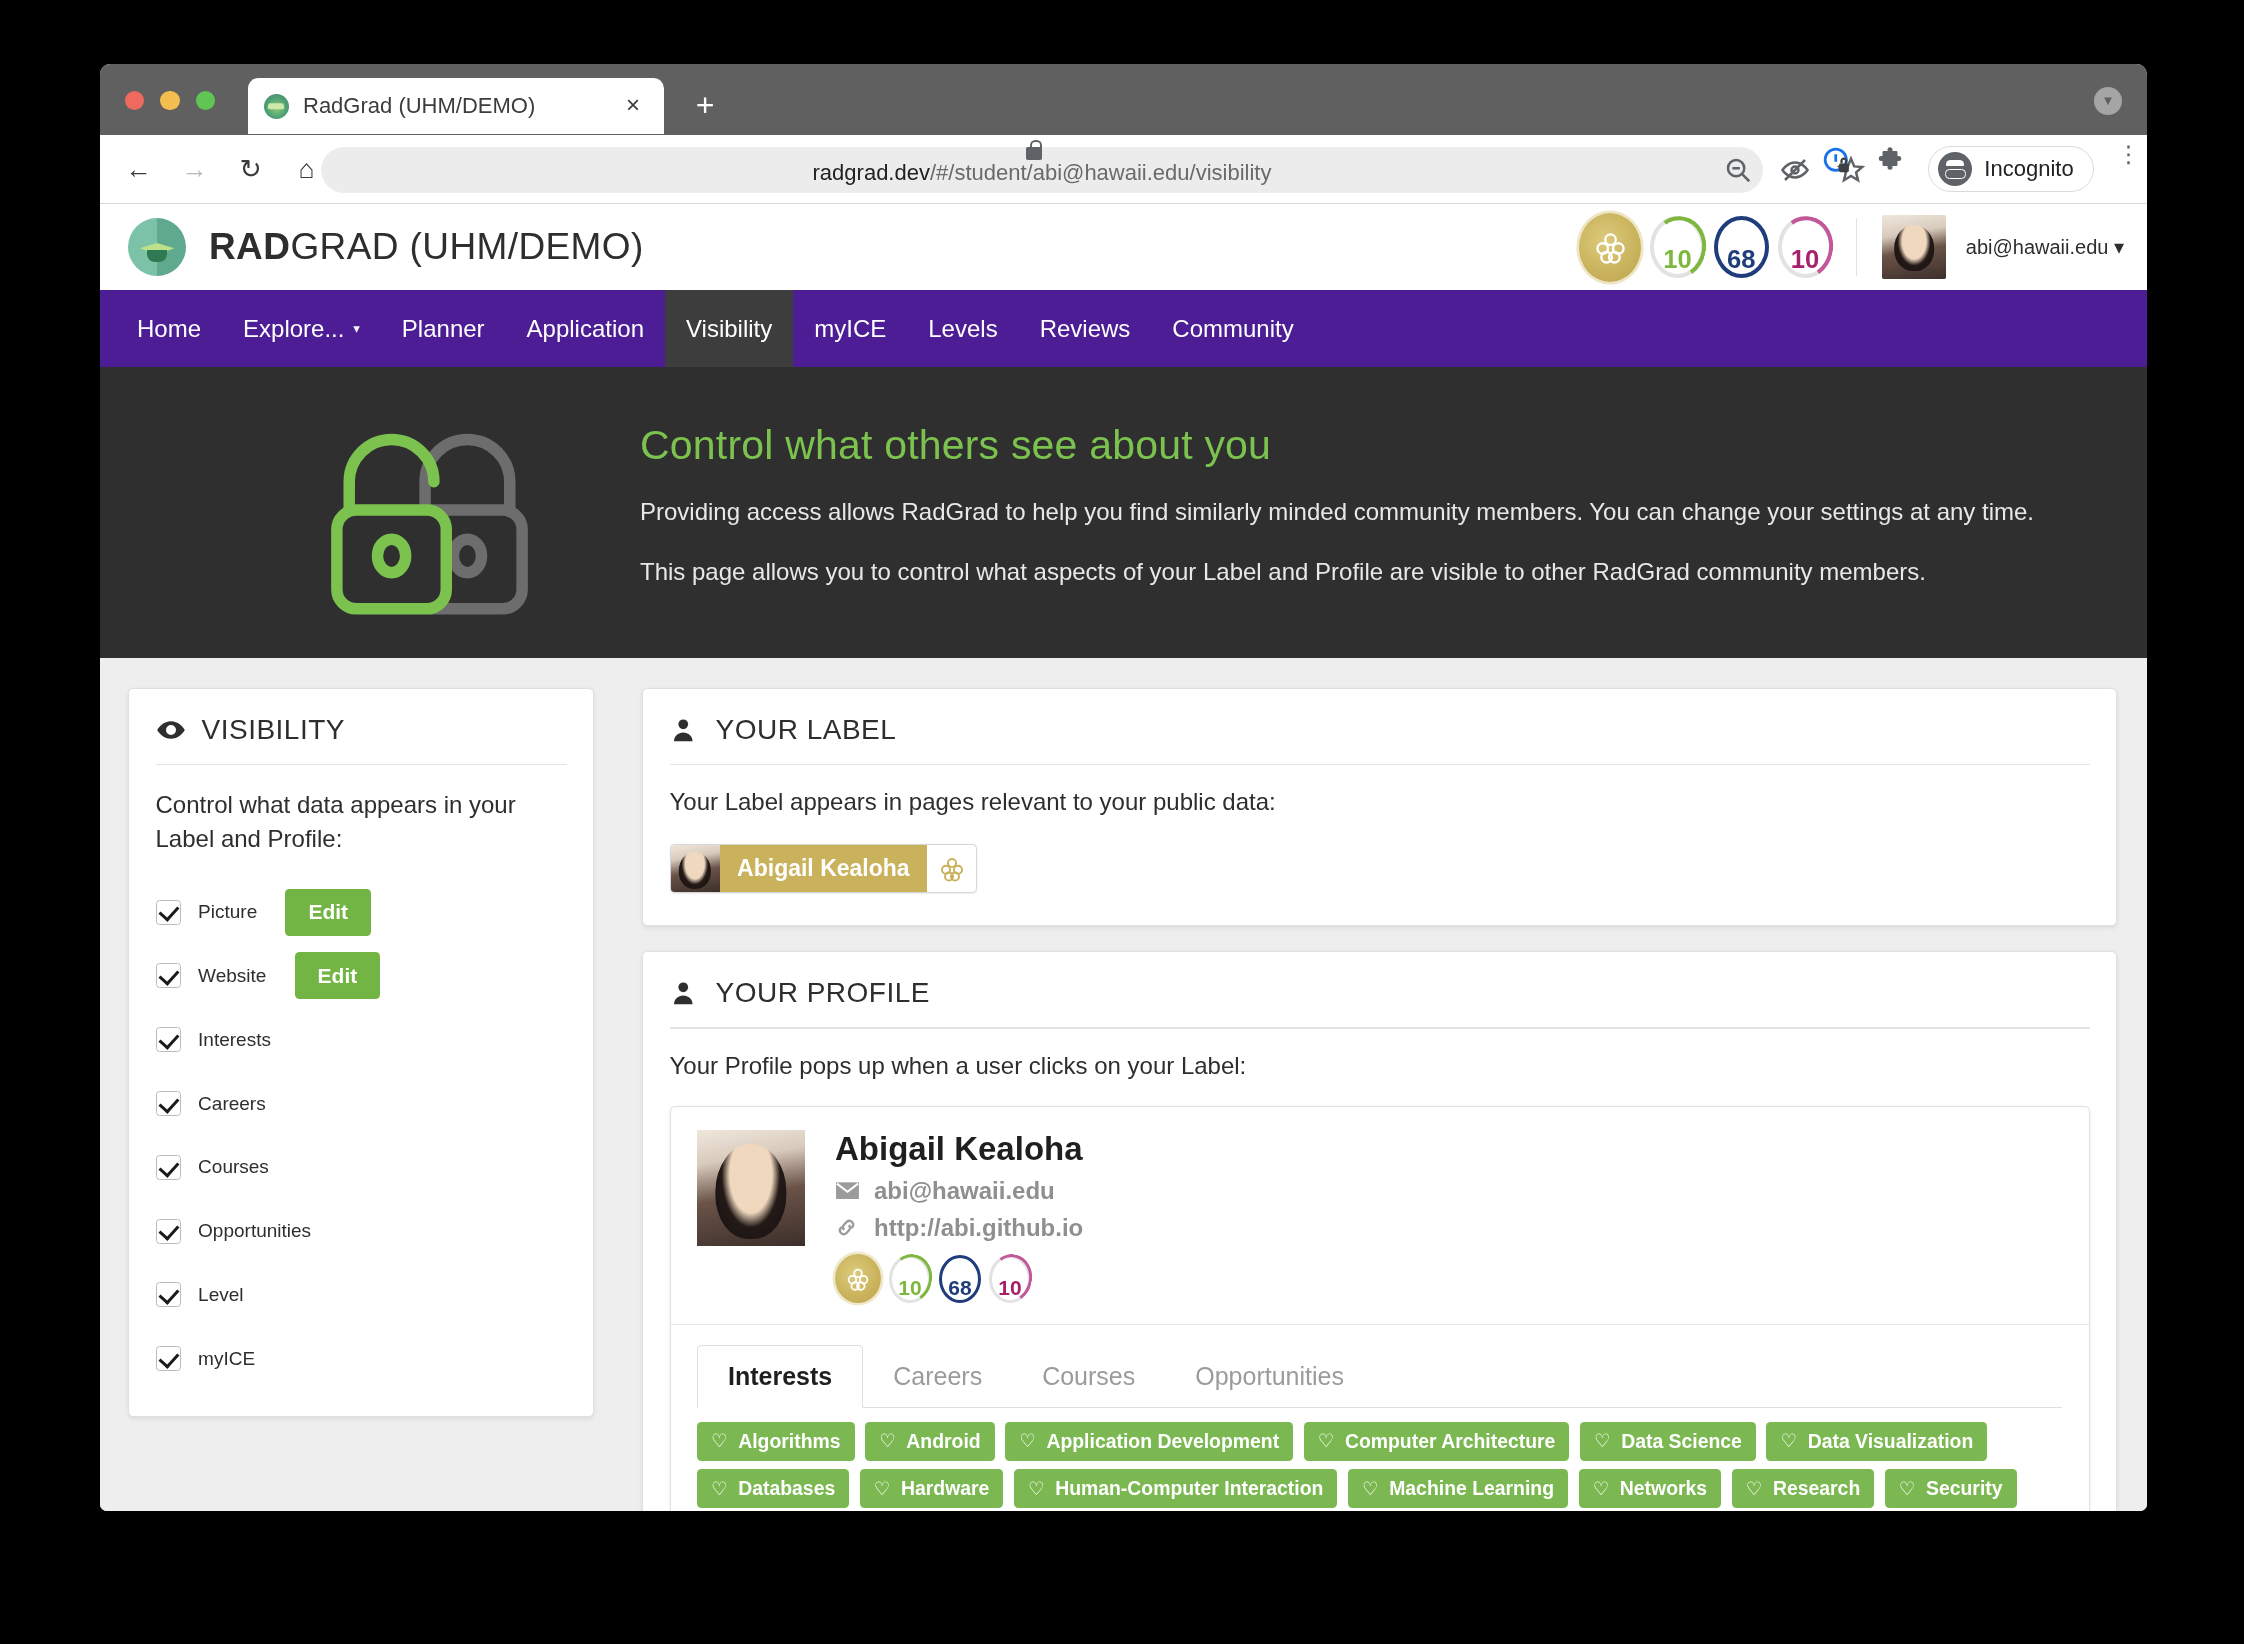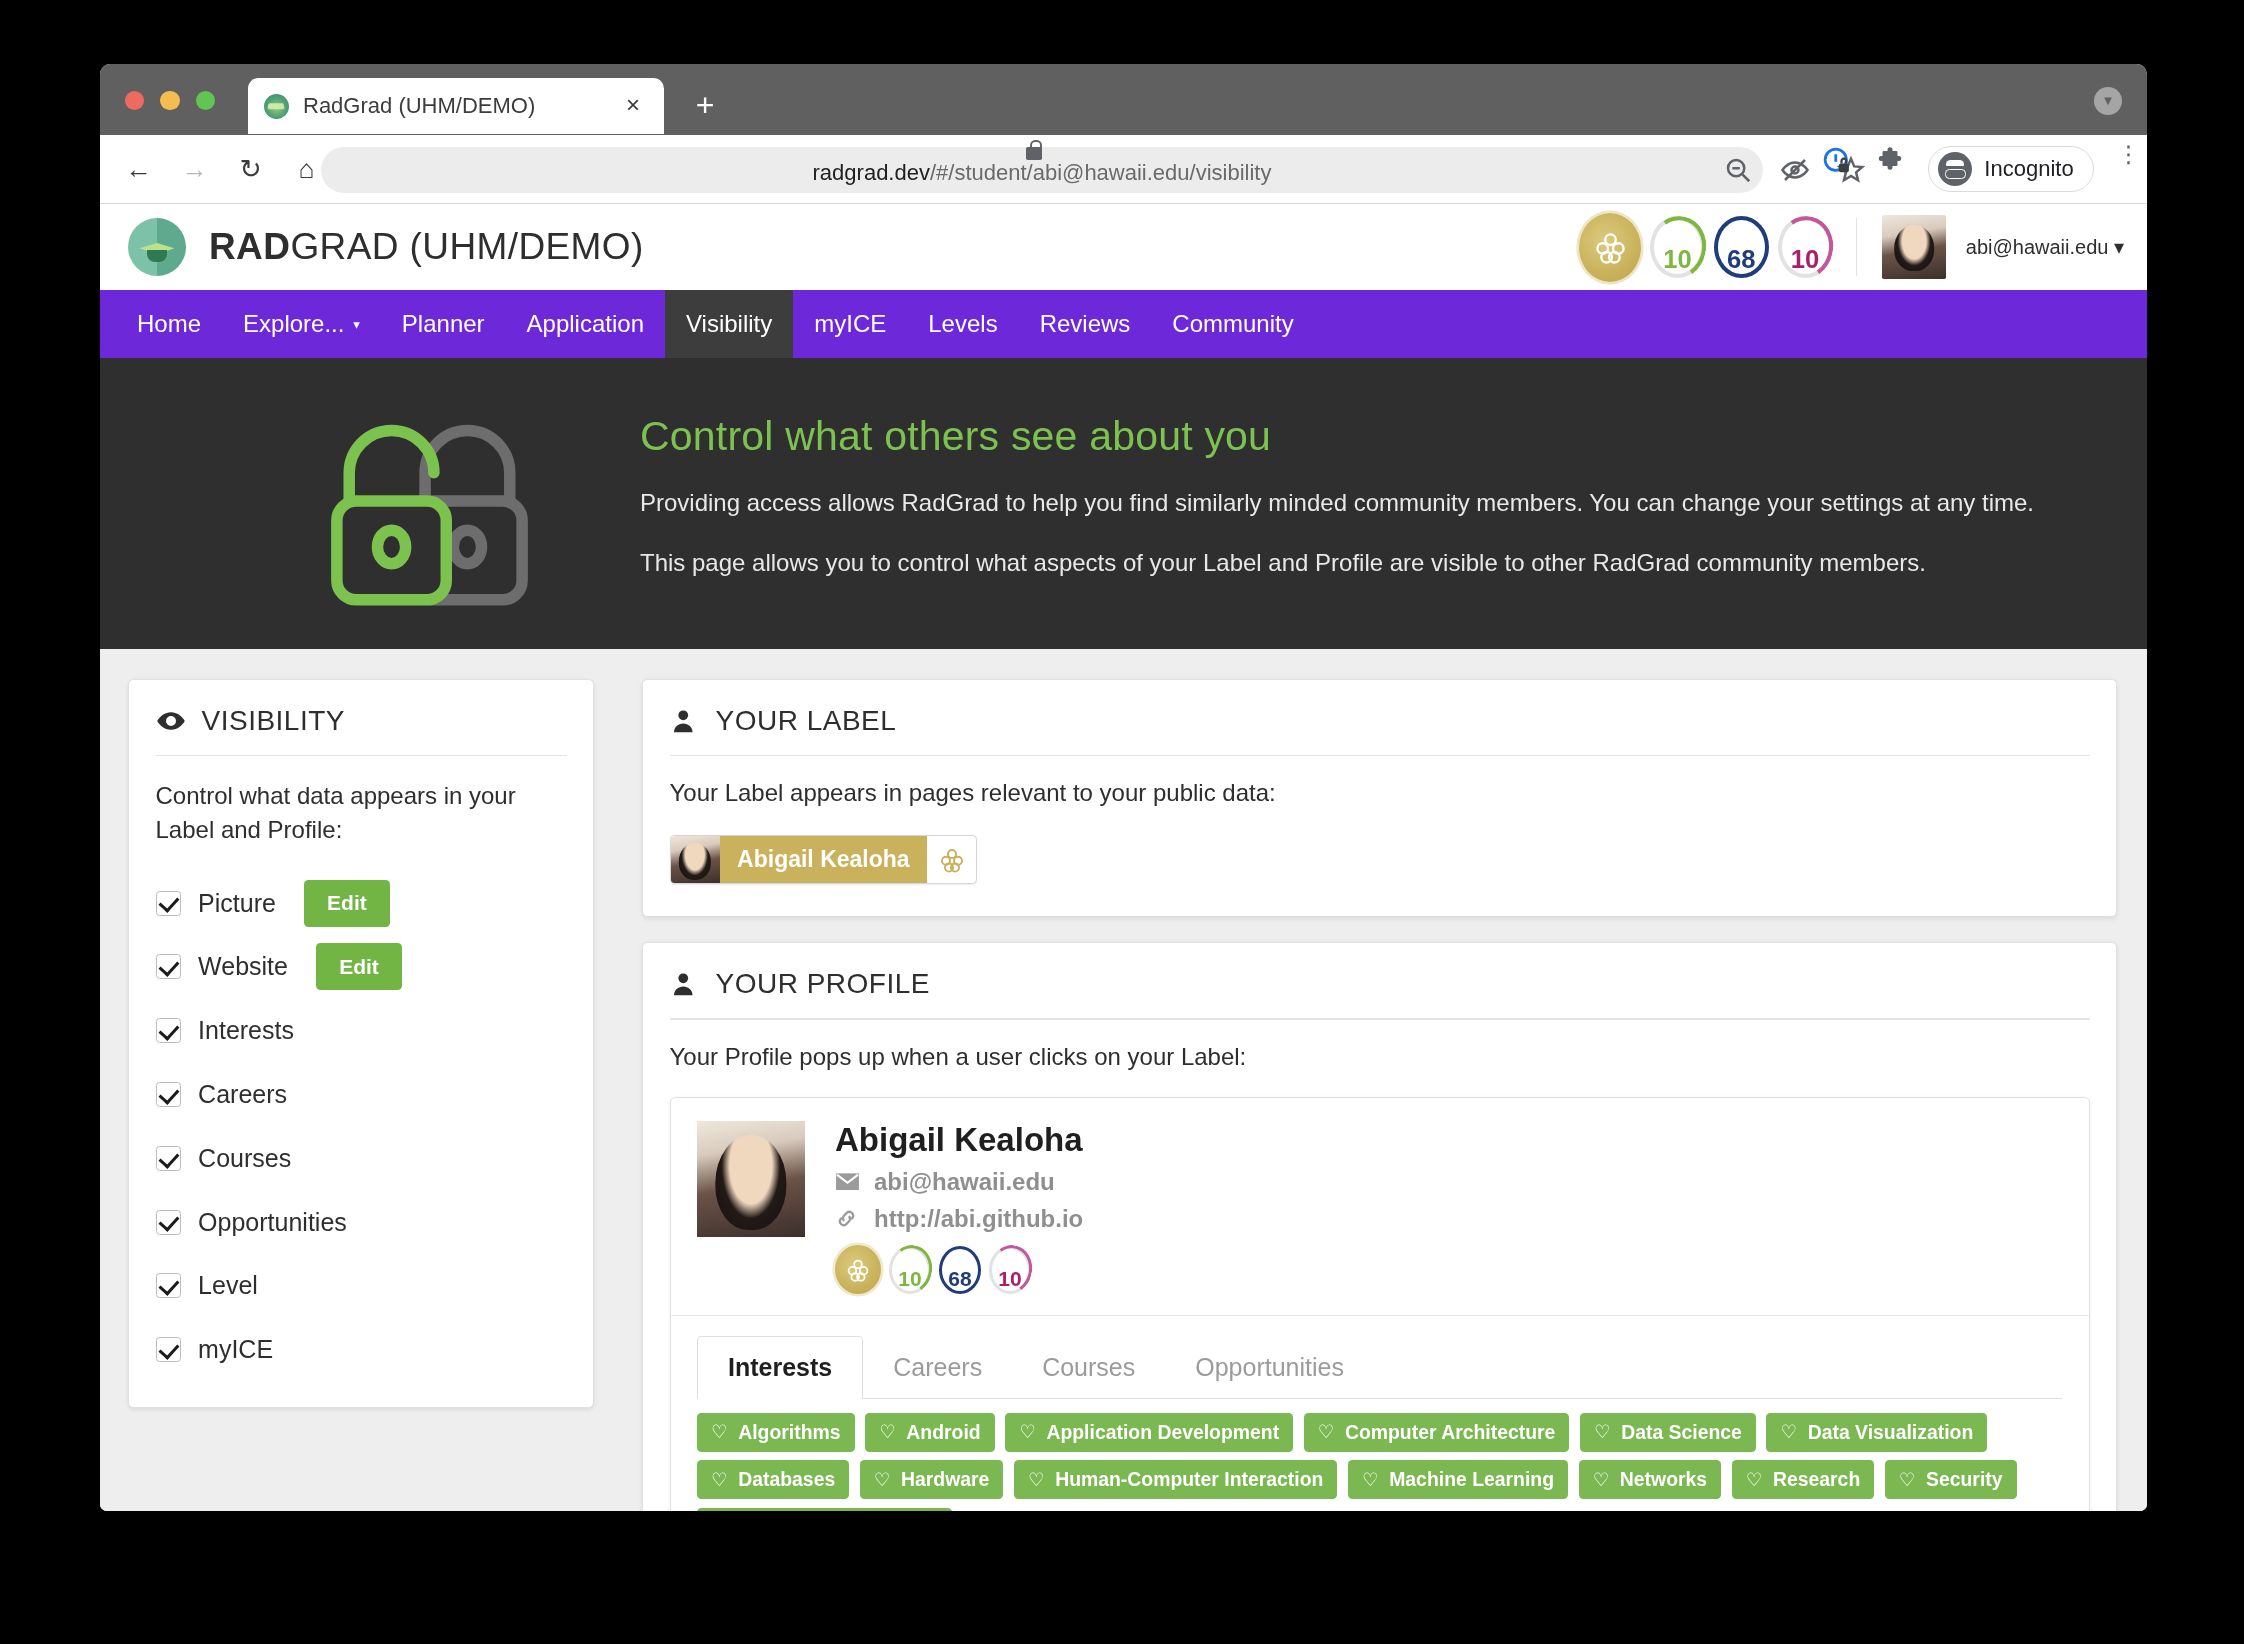--- a/index.html
+++ b/index.html
@@ -186,21 +186,21 @@
   }
   .user-ava::before {
     content:""; position:absolute; left:50%; top:16%; width:62%; height:72%;
     transform: translateX(-50%);
     background: radial-gradient(ellipse at 50% 35%, #f0d8bf 0 42%, #231a17 58%, #151010 100%);
     border-radius: 50% 50% 46% 46%;
   }
   .user-email { font-size: 20px; color: #2e2e2e; white-space: nowrap; }
 
   .nav {
-    height: 68px; background: #6d28d9; display: flex; align-items: stretch;
+    height: 77px; background: #4c1d95; display: flex; align-items: stretch;
     padding-left: 16px;
   }
   .navitem {
     display: flex; align-items: center; gap: 8.8px;
     padding: 0 21px; color: #fff; font-size: 24px; white-space: nowrap;
     cursor: pointer;
   }
   .navitem.active { background: #3d3d3d; }
   .caret { font-size: 13.2px; opacity: .95; }
 
@@ -237,21 +237,21 @@
   .vis-list { margin-top: 30px; display: flex; flex-direction: column; gap: 8.8px; }
   .vis-row { display: flex; align-items: center; gap: 17.6px; height: 55px; }
   .cbx {
     width: 25px; height: 25px; border: 1.8px solid #bcbcbc; border-radius: 3.5px;
     background: #fff; position: relative; flex: 0 0 auto;
   }
   .cbx::after {
     content:""; position:absolute; left:6.2px; top:1.8px; width:8.8px; height:15px;
     border: solid #1b1b1b; border-width: 0 3.5px 3.5px 0; transform: rotate(42deg);
   }
-  .vis-label { font-size: 25px; color: #2e2e2e; text-align: right; }
+  .vis-label { font-size: 19px; color: #2e2e2e; text-align: right; }
   .btn-edit {
     background: #72b544; color: #fff; font-size: 21px; font-weight: 700;
     border: none; border-radius: 4.4px; padding: 11.5px 23px; cursor: pointer;
     margin-left: 10.6px;
   }
 
   .lbl-desc, .prof-desc { font-size: 24px; color: #2e2e2e; }
   .label-chip {
     margin-top: 28px; display: inline-flex; align-items: stretch;
     border: 0.9px solid #d7d7d7; border-radius: 4.4px; overflow: hidden;

